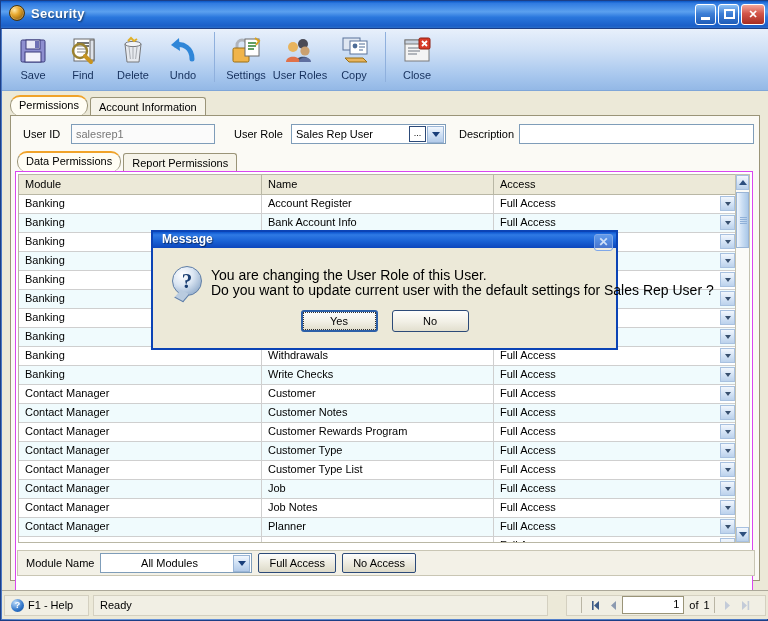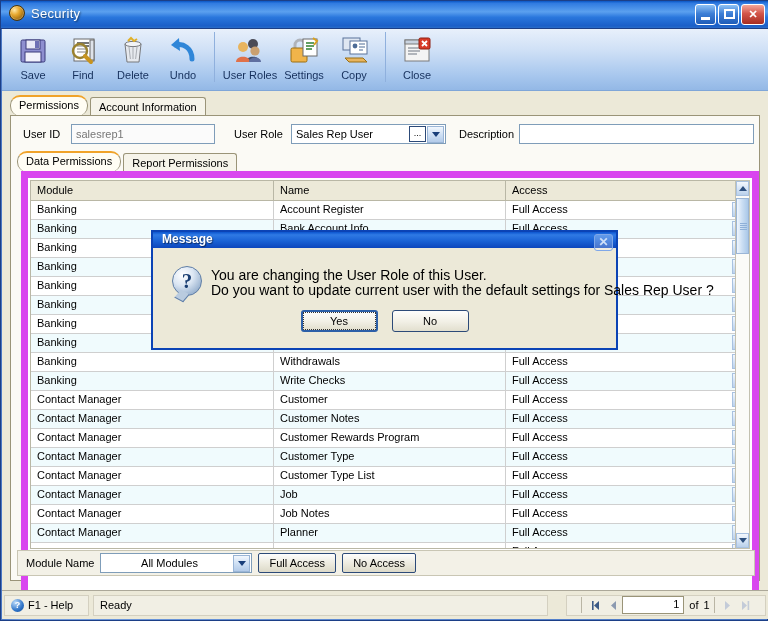--- a/index.html
+++ b/index.html
@@ -19,21 +19,21 @@
     background:linear-gradient(to bottom,#0a55c4 0%,#2f7ae0 8%,#5ba0ef 40%,#2a77dd 60%,#1b5fc8 92%,#2a6cc8 100%);
     border-bottom:1px solid #1c3f87;
   }
   #title-left { position:absolute; left:8px; top:4px; display:flex; align-items:center; gap:6px; }
   .ball-icon {
     width:16px;height:16px;border-radius:50%;
     background:radial-gradient(circle at 32% 30%,#ffe9a8 0%,#e7a82e 35%,#9d6a10 75%,#6d4808 100%);
     border:1px solid #4a3406; box-shadow:0 0 0 1px rgba(255,255,255,.25) inset;
   }
   #title-text {
-    color:#fff; font-size:13px; font-weight:normal; letter-spacing:.3px;
+    color:#fff; font-size:13px; font-weight:bold; letter-spacing:.3px;
     text-shadow:1px 1px 2px rgba(0,0,0,.55);
   }
   #win-buttons { position:absolute; right:4px; top:3px; display:flex; gap:2px; }
   .win-btn {
     width:21px;height:21px;border:1px solid #ffffff; border-radius:3px;
     background:linear-gradient(to bottom,#8fc2f5,#3d7fd6 45%,#1f5cb8);
     position:relative; cursor:pointer;
   }
   .win-btn.close { background:linear-gradient(to bottom,#f4a79b,#d3564a 45%,#a72d22); width:24px; }
   .win-btn .g { position:absolute; left:0; right:0; top:0; bottom:0;
@@ -92,22 +92,22 @@
     width:17px; height:17px; margin-right:1px; cursor:pointer;
     background:linear-gradient(to bottom,#f2f7fd,#cfe0f4 50%,#b3cbe9);
     border:1px solid #9ab5d6; display:flex; align-items:center; justify-content:center;
   }
   .chev { width:0;height:0;border-left:4px solid transparent;border-right:4px solid transparent;
     border-top:5px solid #1a3f7a; }
 
   
   #inner-tabs { position:absolute; left:6px; top:36px; height:20px; display:flex; align-items:flex-end; }
   #grid-panel {
-    position:absolute; left:10px; top:55px; width:738px; height:430px;
-    background:#fff; border:7px solid #d946ef;
+    position:absolute; left:4px; top:55px; width:738px; height:430px;
+    background:#fff; border:1px solid #d946ef;
   }
   
   #grid { position:absolute; left:2px; top:2px; width:720px; height:369px; overflow:hidden;
      border:1px solid #b9b7a5; background:#fff; }
   .grid-head { display:flex; height:20px; background:#ece9d8; border-bottom:1px solid #b9b7a5; }
   .gh { font-size:11px; color:#000; padding:3px 0 0 6px; border-right:1px solid #b9b7a5; }
   .gh.c1 { width:243px; } .gh.c2 { width:232px; } .gh.c3 { flex:1; border-right:none; }
   .grow { display:flex; height:19px; border-bottom:1px solid #cfcfcf; background:#fff; }
   .grow.alt { background:#f0fbfd; }
   .gc { font-size:11px; color:#000; padding:2px 0 0 6px; border-right:1px solid #cfcfcf; overflow:hidden; white-space:nowrap;}
@@ -268,47 +268,47 @@
         <svg width="34" height="34" viewBox="0 0 34 34">
           <path d="M26 25C26 14 17 9 10 11" stroke="#2f86d8" stroke-width="5" fill="none" stroke-linecap="round"></path>
           <path d="M13 4 L5 11 L14 17 Z" fill="#2f86d8"></path>
         </svg>
       </div>
       <div class="lbl">Undo</div>
     </div>
 
     <div class="tb-sep"></div>
 
-    <div class="tb-item" style="width:58px">
-      <div class="ico">
-        <svg width="34" height="34" viewBox="0 0 34 34">
-          <circle cx="20" cy="10" r="5" fill="#4a4a55"></circle>
-            <path d="M13 28c0-7 14-7 14 0z" fill="#3d4f6e"></path>
-          <circle cx="10" cy="13" r="5" fill="#e8b45e"></circle>
-            <path d="M3 28c0-7 14-7 14 0z" fill="#e0714a"></path>
-          <circle cx="22" cy="17" r="4.6" fill="#caa070"></circle>
-            <path d="M16 28c0-6 12-6 12 0z" fill="#5f6fa0"></path>
-        </svg>
-      </div>
-      <div class="lbl">User Roles</div>
-    </div>
-
     <div class="tb-item">
       <div class="ico">
         <svg width="34" height="34" viewBox="0 0 34 34">
           <path d="M8 15v-4a5 5 0 0 1 10 0v4" stroke="#b0b4bb" stroke-width="3" fill="none"></path>
           <rect x="4" y="14" width="16" height="14" rx="1.5" fill="#f0b44a" stroke="#9a6f12"></rect>
           <rect x="16" y="5" width="14" height="17" fill="#fff" stroke="#6b6b6b"></rect>
           <g stroke="#2f8030" stroke-width="1.4">
               <path d="M19 9h8M19 12h8M19 15h6"></path>
             </g>
           <path d="M26 4l4 3-3 4" stroke="#d9a21f" stroke-width="2" fill="none"></path>
         </svg>
       </div>
       <div class="lbl">Settings</div>
+    </div>
+
+    <div class="tb-item" style="width:58px">
+      <div class="ico">
+        <svg width="34" height="34" viewBox="0 0 34 34">
+          <circle cx="20" cy="10" r="5" fill="#4a4a55"></circle>
+            <path d="M13 28c0-7 14-7 14 0z" fill="#3d4f6e"></path>
+          <circle cx="10" cy="13" r="5" fill="#e8b45e"></circle>
+            <path d="M3 28c0-7 14-7 14 0z" fill="#e0714a"></path>
+          <circle cx="22" cy="17" r="4.6" fill="#caa070"></circle>
+            <path d="M16 28c0-6 12-6 12 0z" fill="#5f6fa0"></path>
+        </svg>
+      </div>
+      <div class="lbl">User Roles</div>
     </div>
 
     <div class="tb-item">
       <div class="ico">
         <svg width="34" height="34" viewBox="0 0 34 34">
           <rect x="6" y="4" width="17" height="12" fill="#dfe7f2" stroke="#5a7399"></rect>
           <rect x="13" y="7" width="17" height="13" fill="#fff" stroke="#5a7399"></rect>
           <circle cx="18" cy="12" r="2.4" fill="#4e6c96"></circle>
           <g stroke="#4e6c96" stroke-width="1.2">
               <path d="M22 10h6M22 13h6M22 16h4"></path>

